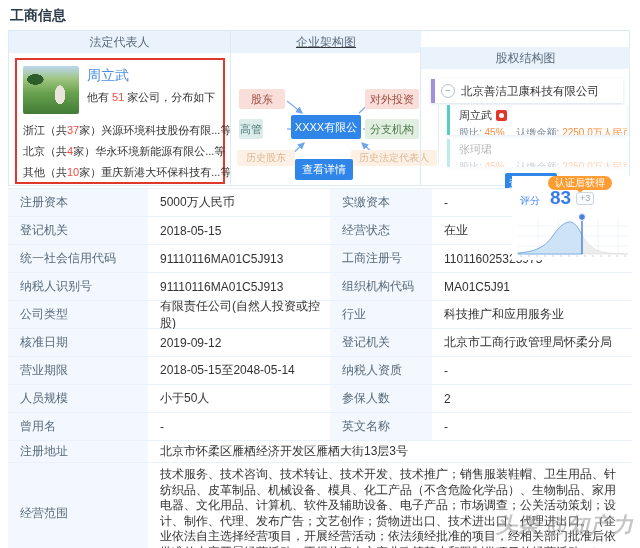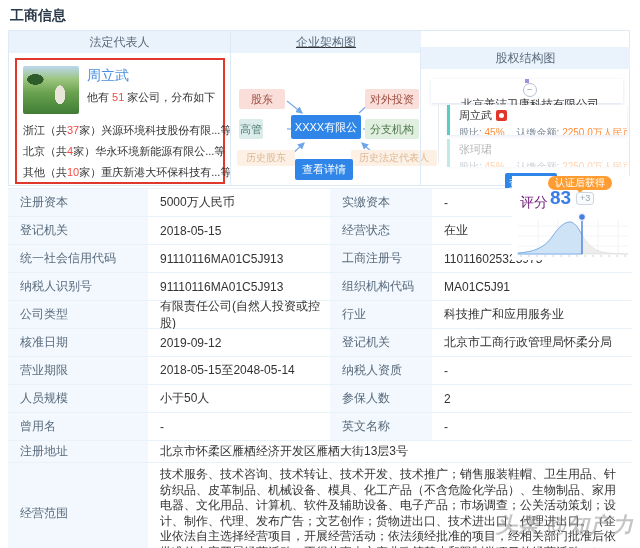--- a/index.html
+++ b/index.html
@@ -37,21 +37,21 @@
   .chip.pink{background:#f9ded9;color:#9c4a3f;}
   .chip.teal{background:#dcecea;color:#4e7d78;}
   .chip.green{background:#e0efdf;color:#527a50;}
   .chip.faded{background:#fdf0e4;color:#dcb896;height:16px;line-height:16px;font-size:10px;}
   .chip.center{background:#2f86e8;color:#fff;}
   .detail-btn{position:absolute;background:#2f86e8;color:#fff;font-size:11px;text-align:center;
               border:none;border-radius:2px;cursor:pointer;padding:0;}
   .arrows{position:absolute;left:0;top:0;}
   
   .eq-root{position:absolute;left:10px;top:10px;width:192px;height:24px;background:#fff;
-           box-shadow:0 1px 3px rgba(140,165,200,.30);display:flex;align-items:center;flex-direction:column;}
+           box-shadow:0 1px 3px rgba(140,165,200,.30);display:flex;align-items:center;}
   .eq-rootbar{width:4px;height:24px;background:#a091e0;flex:0 0 4px;}
   .minus{width:12px;height:12px;border:1px solid #b4c0cf;border-radius:50%;margin-left:6px;
          color:#98a6b8;font-size:10px;line-height:11px;text-align:center;flex:0 0 12px;}
   .minus::before{content:"\2212";}
   .eq-rootname{margin-left:6px;font-size:11.5px;color:#333;white-space:nowrap;}
   .eq-line{position:absolute;left:17px;top:36px;height:58px;border-left:1px solid #e6ecf3;}
   .eq-card{position:absolute;left:26px;width:180px;background:#fff;
            box-shadow:0 1px 3px rgba(140,165,200,.22);display:flex;}
   .eq-bar{width:3px;background:#57cdc4;flex:0 0 3px;}
   .eq-cbody{padding:3px 0 3px 9px;overflow:hidden;white-space:nowrap;}
@@ -62,21 +62,21 @@
   .eq-irow{font-size:10px;color:#7a8796;margin-top:2px;}
   .eq-irow .orange{color:#ff8c3a;}
   .eq-irow .gap{display:inline-block;width:12px;}
   .faded-card{opacity:.38;}
   
   .score{position:absolute;left:512px;top:176px;width:124px;height:84px;background:#fff;z-index:6;}
   .score-badge{position:absolute;left:36px;top:0;background:#ff9d33;color:#fff;font-size:10px;
                line-height:14px;padding:0 7px;border-radius:8px;white-space:nowrap;}
   .score-badge::after{content:"";position:absolute;left:28px;top:13px;border:4px solid rgba(0,0,0,0);
                border-top-color:#ff9d33;}
-  .score-label{position:absolute;left:8px;top:18px;font-size:14px;color:#701a75;}
+  .score-label{position:absolute;left:8px;top:18px;font-size:10px;color:#3b82f6;}
   .score-val{position:absolute;left:38px;top:11px;font-size:19px;font-weight:bold;color:#3a7de8;}
   .score-delta{position:absolute;left:64px;top:16px;font-size:9px;color:#9aa7b8;background:#fafbfd;
                border:1px solid #ccd6e2;border-radius:3px;padding:0 3px;line-height:11px;}
   .score-chart{position:absolute;left:4px;top:36px;}
   
   .biztable{position:absolute;left:8px;top:188px;width:624px;display:grid;
             grid-template-columns:140px 182px 102px 200px;border-top:1px solid #eaf2f9;font-size:12px;}
   .tl{background:#f2f8fd;color:#5a6b7d;display:flex;align-items:center;padding-left:12px;
       border-bottom:1px solid #eaf2f9;box-sizing:border-box;height:28px;}
   .tv{background:#fff;color:#333;display:flex;align-items:center;padding-left:12px;

